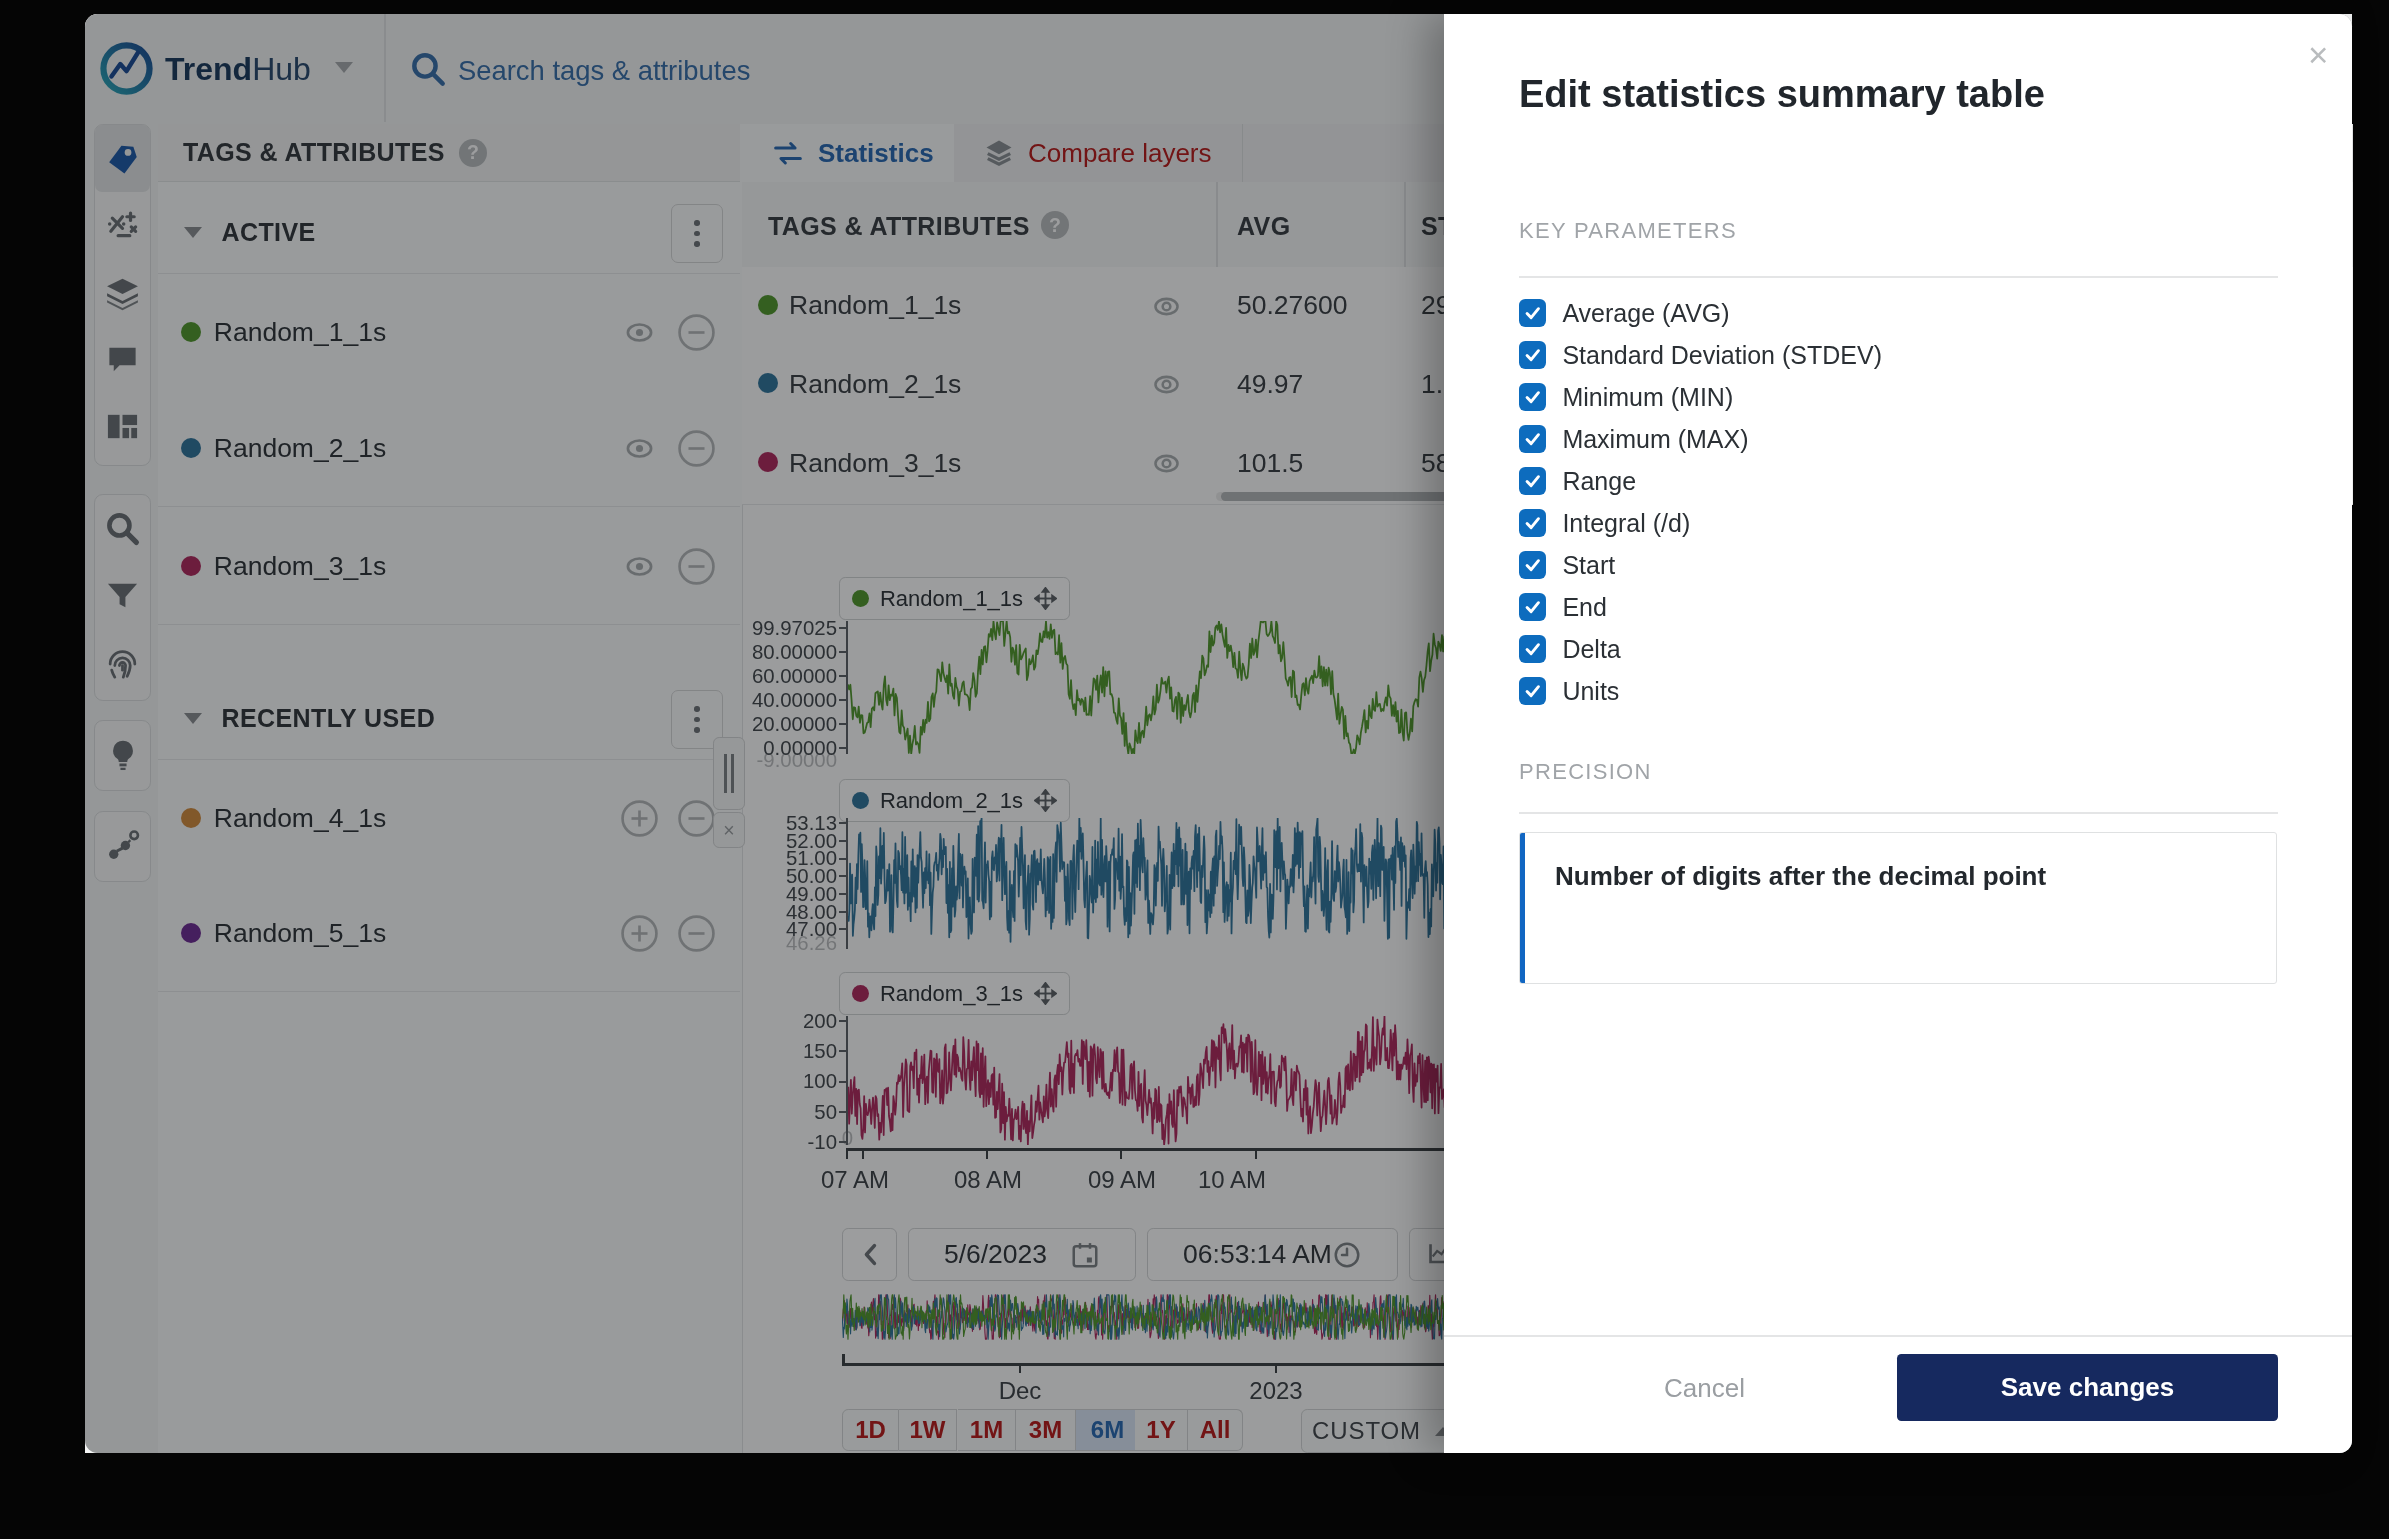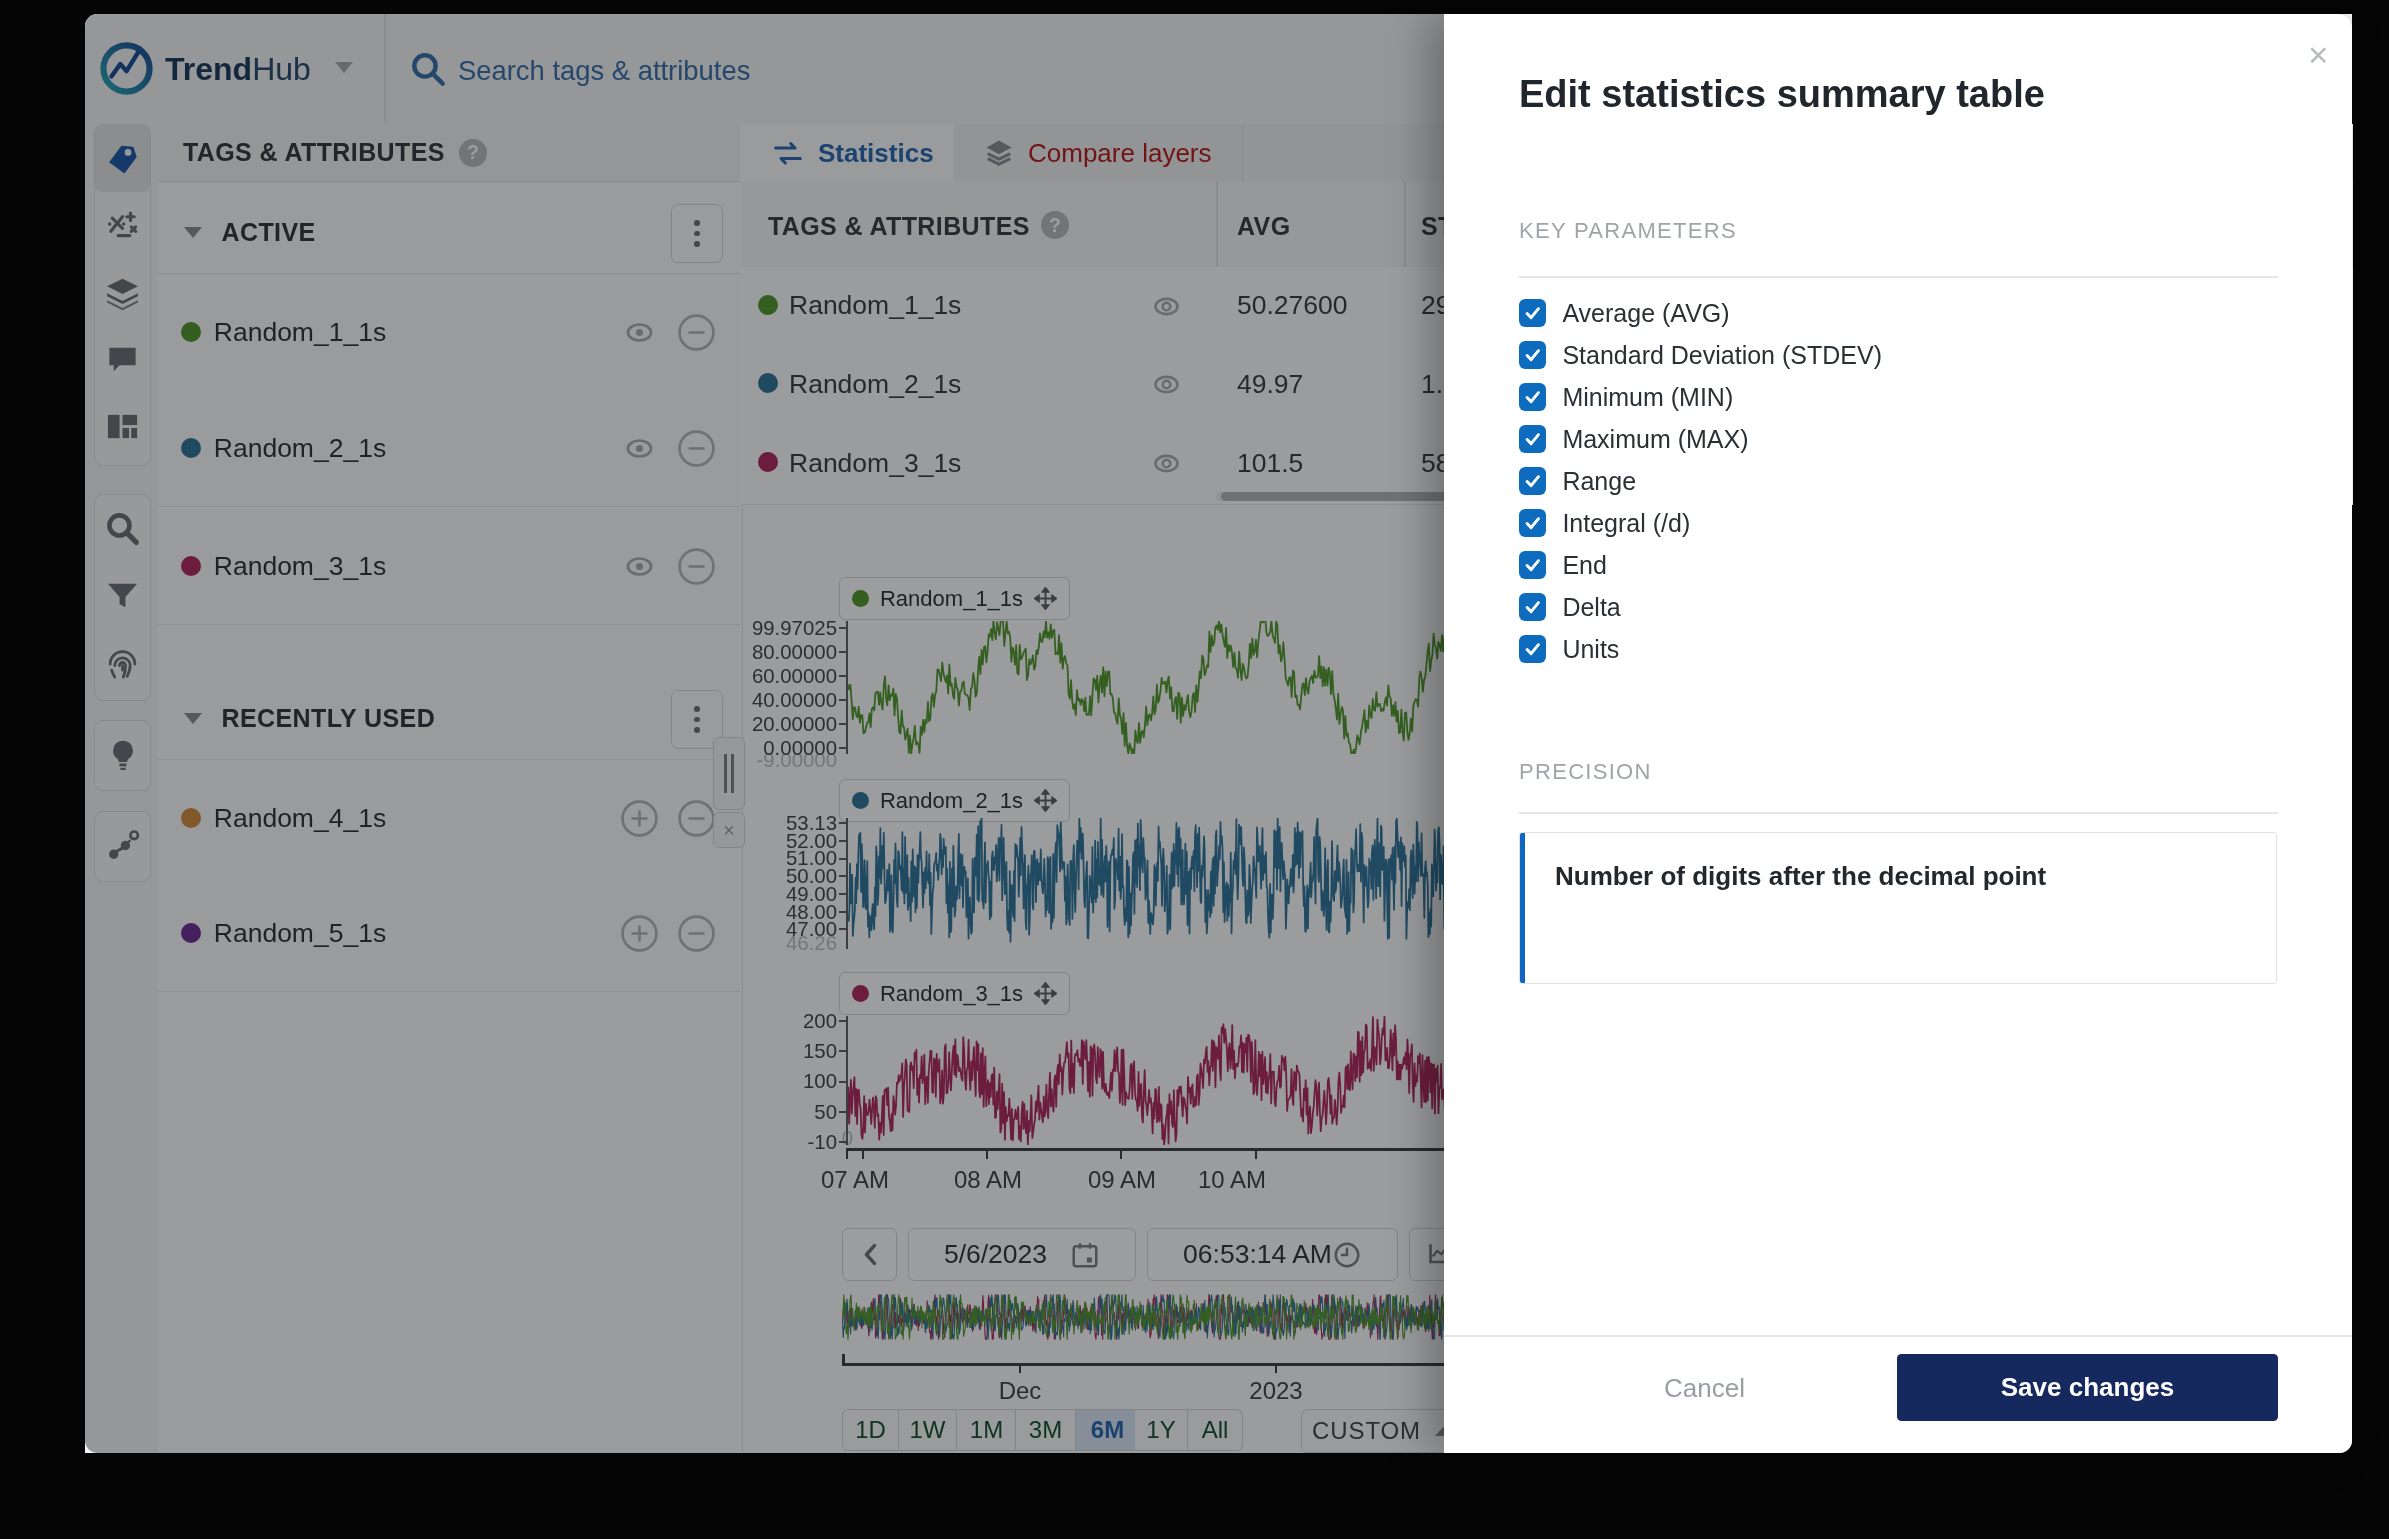--- a/index.html
+++ b/index.html
@@ -59,21 +59,21 @@
   .ytick{position:absolute;width:113px;text-align:right;font-size:20.4px;color:#44494e;transform:translateY(-50%);}
   .ytick.ghost{opacity:.35;}
   .tickdash{position:absolute;width:8.8px;height:1.8px;background:#5d6266;}
   .axis-v{position:absolute;width:1.8px;background:#5d6266;}
   .xaxis{position:absolute;height:2.7px;background:#3c4145;}
   .xtick{position:absolute;width:1.8px;height:10.6px;background:#3c4145;}
   .xlabel{position:absolute;font-size:24px;color:#3f4449;transform:translateX(-50%);}
   
   .ctl-box{border:1.8px solid #d4d6d7;border-radius:6.2px;background:#ffffff;display:flex;align-items:center;justify-content:center;box-sizing:border-box;}
   .ctl-text{font-size:26.5px;color:#33383d;}
-  .range-btn{height:42px;border:1.8px solid #d4d6d7;border-left:none;background:#fbfcfc;display:flex;align-items:center;justify-content:center;font-size:24px;color:#14532d;box-sizing:border-box;}
+  .range-btn{height:42px;border:1.8px solid #d4d6d7;border-left:none;background:#fbfcfc;display:flex;align-items:center;justify-content:center;font-size:24px;color:#b91c1c;box-sizing:border-box;font-weight:bold;}
   .range-btn.first{border-left:1.8px solid #d4d6d7;border-radius:6.2px 0 0 6.2px;}
   .range-btn.last{border-radius:0 6.2px 6.2px 0;}
   .range-btn.active{background:#dbe7f7;color:#2a6ab3;font-weight:600;}
   #custom-btn{border:1.8px solid #d4d6d7;border-radius:6.2px;background:#fbfcfc;display:flex;align-items:center;justify-content:center;gap:14px;font-size:24px;color:#43484d;letter-spacing:0.9px;}
   .caret-up-small{width:0;height:0;border-left:8px solid transparent;border-right:8px solid transparent;border-bottom:9.7px solid #8a8e92;}
   
   #dim-overlay{left:85px;top:14px;width:2267px;height:1439px;background:rgba(8,10,12,0.40);border-radius:12.4px;z-index:50;pointer-events:none;}
   #modal{left:1444px;top:14px;width:908px;height:1439px;background:#ffffff;z-index:60;border-radius:0 12.4px 12.4px 0;box-shadow:-16px 0 42px rgba(0,0,0,0.28);}
   #modal-title{font-size:38px;font-weight:600;color:#21262c;}
   .modal-sec-label{font-size:22px;color:#a0a4a8;letter-spacing:1.3px;}
@@ -589,20 +589,28 @@
         </svg>
       </span>
       <span class="chk-label">Integral (/d)</span>
     </div>
   <div class="chk-row">
       <span class="chk-box" style="background: rgb(13, 108, 190);">
         <svg width="19.5" height="19.5" viewBox="0 0 24 24">
           <polyline points="5,13 10,18 19,7" fill="none" stroke="#fff" stroke-width="3.6" stroke-linecap="round" stroke-linejoin="round"></polyline>
         </svg>
       </span>
+      <span class="chk-label">Start</span>
+    </div>
+  <div class="chk-row">
+      <span class="chk-box" style="background: rgb(13, 108, 190);">
+        <svg width="19.5" height="19.5" viewBox="0 0 24 24">
+          <polyline points="5,13 10,18 19,7" fill="none" stroke="#fff" stroke-width="3.6" stroke-linecap="round" stroke-linejoin="round"></polyline>
+        </svg>
+      </span>
       <span class="chk-label">End</span>
     </div>
   <div class="chk-row">
       <span class="chk-box" style="background: rgb(13, 108, 190);">
         <svg width="19.5" height="19.5" viewBox="0 0 24 24">
           <polyline points="5,13 10,18 19,7" fill="none" stroke="#fff" stroke-width="3.6" stroke-linecap="round" stroke-linejoin="round"></polyline>
         </svg>
       </span>
       <span class="chk-label">Delta</span>
     </div>

